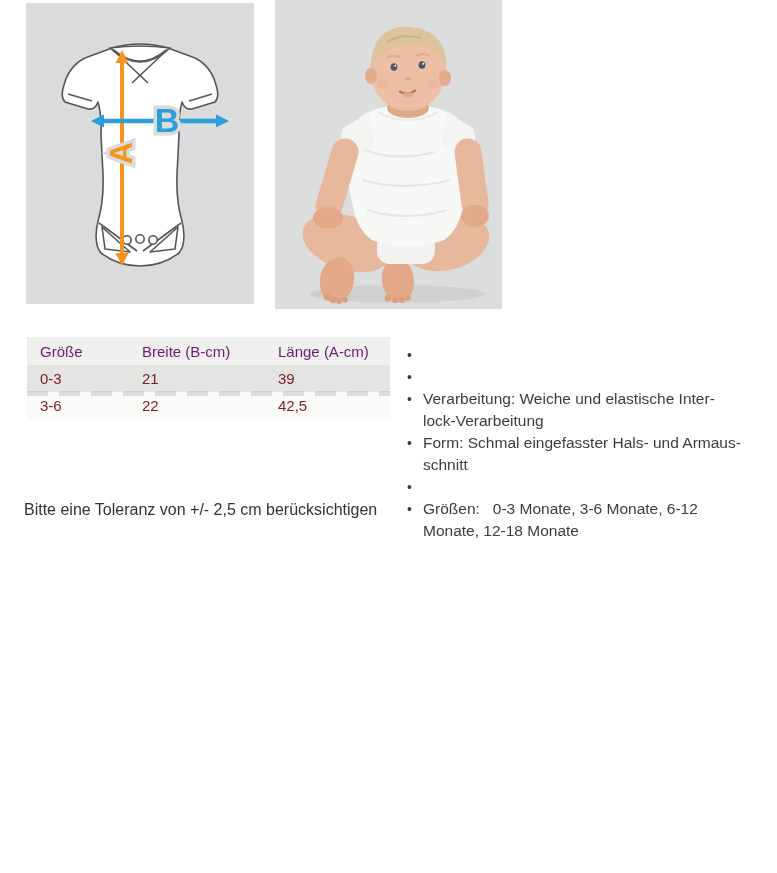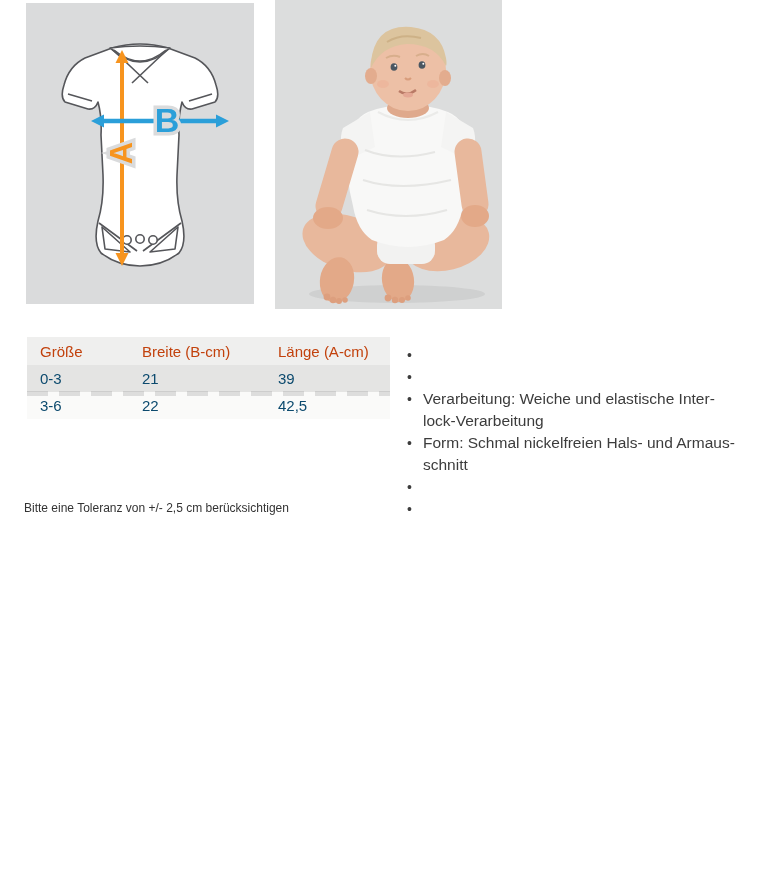--- a/index.html
+++ b/index.html
@@ -18,35 +18,35 @@
   .panel svg{display:block;width:100%;height:100%;}
 
   
   .table-wrap{position:absolute;left:27px;top:337px;width:363px;}
   table.size-table{border-collapse:collapse;width:363px;table-layout:fixed;
     font-size:15px;}
   table.size-table col:nth-child(1){width:102px;}
   table.size-table col:nth-child(2){width:136px;}
   table.size-table col:nth-child(3){width:125px;}
   table.size-table th{
-    background:#efefee;color:#c2410c;font-weight:400;text-align:left;
+    background:#efefee;color:#701a75;font-weight:400;text-align:left;
     height:28px;padding:0 0 0 13px;white-space:nowrap;overflow:hidden;}
   table.size-table td{
-    color:#0c4a6e;height:27px;padding:0 0 0 13px;white-space:nowrap;}
+    color:#7f1d1d;height:27px;padding:0 0 0 13px;white-space:nowrap;}
   tr.row-dark td{background:#e4e4e3;}
   tr.row-light td{background:#fafaf9;}
   .ghost{
     position:absolute;left:0;top:54px;width:100%;height:5px;
     background:repeating-linear-gradient(90deg,
       rgba(145,145,145,.55) 0 21px, rgba(145,145,145,0) 21px 32px);
     opacity:.5;filter:blur(.4px);pointer-events:none;}
 
   .tolerance{
     position:absolute;left:24px;top:501px;width:380px;
-    font-size:12px;color:#333333;}
+    font-size:16px;color:#333333;}
 
   
   .desc{position:absolute;left:403px;top:329px;width:372px;
     font-size:15.5px;line-height:22px;color:#3c3c3c;}
   .desc-paragraph{white-space:pre-wrap;}
   ul.features{list-style:none;margin:15px 0 0 0;padding:0;}
   ul.features li{display:flex;align-items:flex-start;}
   ul.features .dot{flex:0 0 16px;text-align:left;padding-left:4px;
     font-size:14px;line-height:22px;color:#3c3c3c;}
   ul.features .btext{white-space:pre-wrap;}
@@ -191,23 +191,25 @@
       <li>
         <span class="dot">•</span>
       </li>
       <li>
         <span class="dot">•</span>
         <span class="btext">Verarbeitung: Weiche und elastische Inter-
 lock-Verarbeitung</span>
       </li>
       <li>
         <span class="dot">•</span>
-        <span class="btext">Form: Schmal nickelfreien Hals- und Armaus-
+        <span class="btext">Form: Schmal eingefasster Hals- und Armaus-
 schnitt</span>
       </li>
       <li>
         <span class="dot">•</span>
       </li>
       <li>
         <span class="dot">•</span>
+        <span class="btext">Größen:   0-3 Monate, 3-6 Monate, 6-12
+Monate, 12-18 Monate</span>
       </li>
     </ul>
 </div>
 
 </body></html>

